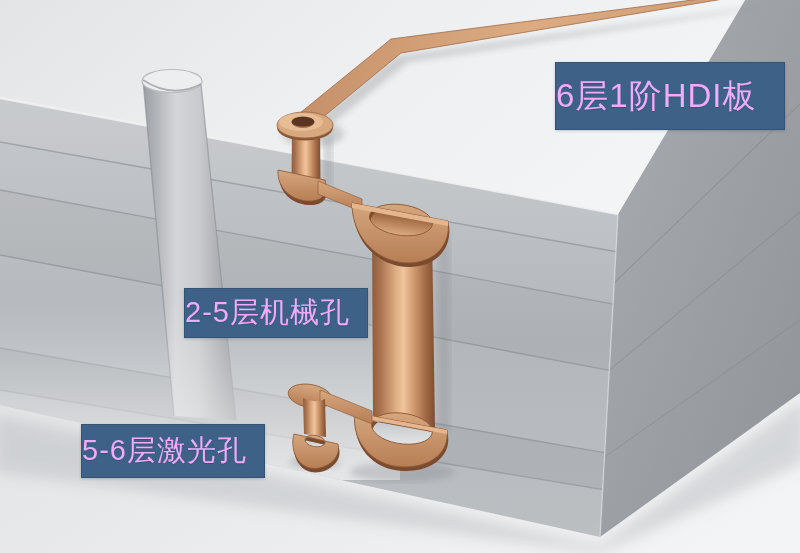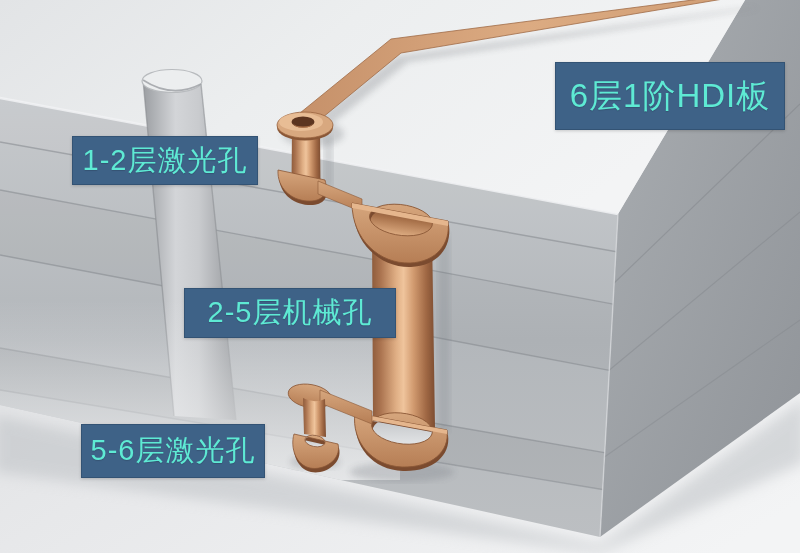--- a/index.html
+++ b/index.html
@@ -6,34 +6,34 @@
   .stage{
     position:relative;
     width:800px;height:553px;
     overflow:hidden;
     font-family:"Liberation Sans","DejaVu Sans",sans-serif;
     background:#e9eaec;
   }
   .stage svg{position:absolute;left:0;top:0;}
   .callout{
     position:absolute;
-    display:flex;align-items:center;justify-content:center;
-    color:#5eead4;
+    display:flex;align-items:center;justify-content:flex-start;
+    color:#f0abfc;
     letter-spacing:1px;
     border:1px solid rgba(20,40,60,0.25);
     box-sizing:border-box;
     box-shadow:0 1px 3px rgba(0,0,0,0.18);
     white-space:nowrap;
     text-shadow:0 1px 1px rgba(0,0,0,0.15);
   }
   .callout.big{font-size:33px;}
   .callout.small{font-size:29px;}
   #cl-board{left:555px;top:62px;width:230px;height:68px;}
   #cl-via12{left:72px;top:136px;width:186px;height:49px;}
-  #cl-hole25{left:184px;top:288px;width:212px;height:50px;}
+  #cl-hole25{left:184px;top:288px;width:184px;height:50px;}
   #cl-via56{left:81px;top:424px;width:184px;height:54px;}
 </style>
 </head>
 <body>
 
 <div class="stage">
 
   <svg width="800" height="553" viewBox="0 0 800 553">
     <defs>
       <linearGradient id="gFloor" x1="0" y1="0" x2="0.9" y2="1">
@@ -195,23 +195,20 @@
       <ellipse cx="315" cy="442" rx="10" ry="5.5" transform="rotate(10 315 442)" fill="url(#gHoleGray)"></ellipse>
       <path d="M295 438 L339 448 C343 464 324 475 311 472 C297 469 291 452 295 438 Z M305 440 A10 5.5 10 1 0 325 444 A10 5.5 10 1 0 305 440 Z" fill="#7b4b2f" fill-rule="evenodd"></path>
       <path d="M294 434 L338 444 C342 460 323 471 310 468 C296 465 290 448 294 434 Z M305 439 A10 5.5 10 1 0 325 443 A10 5.5 10 1 0 305 439 Z" fill="url(#gPadFace)" fill-rule="evenodd" stroke="#8a5736" stroke-width="0.8"></path>
     </g>
   </svg>
 
   <div class="callout big" id="cl-board" style="background-color: rgb(62, 98, 135);">
     <span>6层1阶HDI板</span>
   </div>
 
-  <div class="callout small" id="cl-via12" style="background-color: rgb(62, 98, 135);">
-    <span>1-2层激光孔</span>
-  </div>
 
   <div class="callout small" id="cl-hole25" style="background-color: rgb(62, 98, 135);">
     <span>2-5层机械孔</span>
   </div>
 
   <div class="callout small" id="cl-via56" style="background-color: rgb(62, 98, 135);">
     <span>5-6层激光孔</span>
   </div>
 
 </div>

